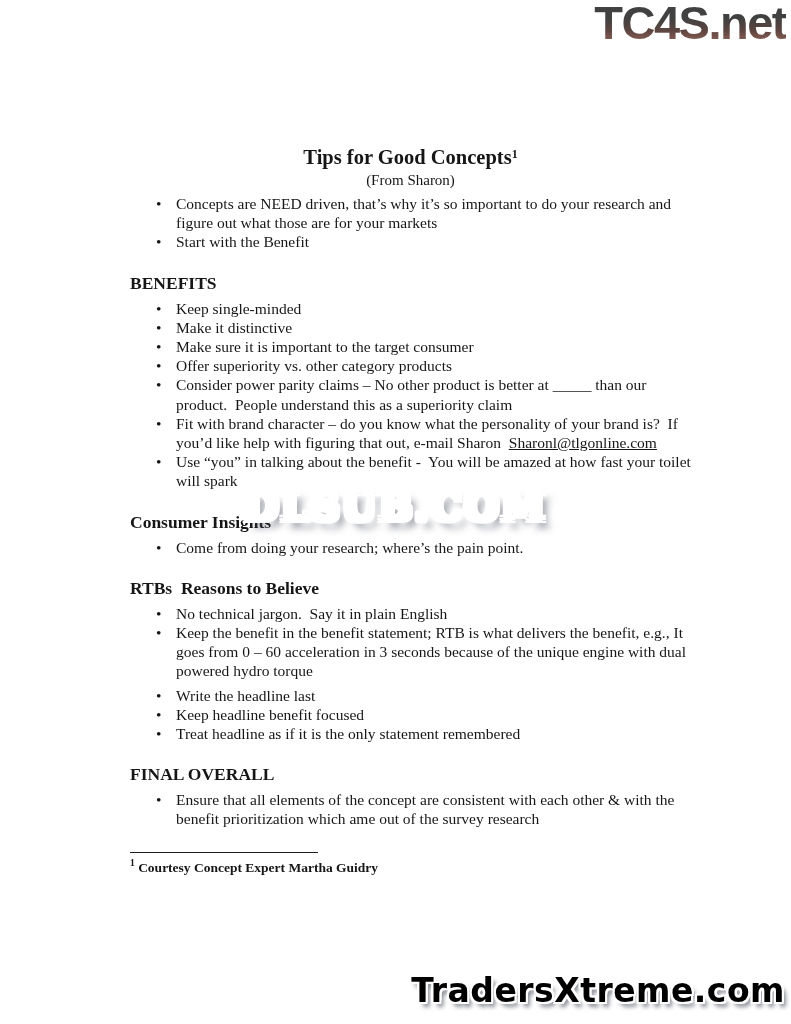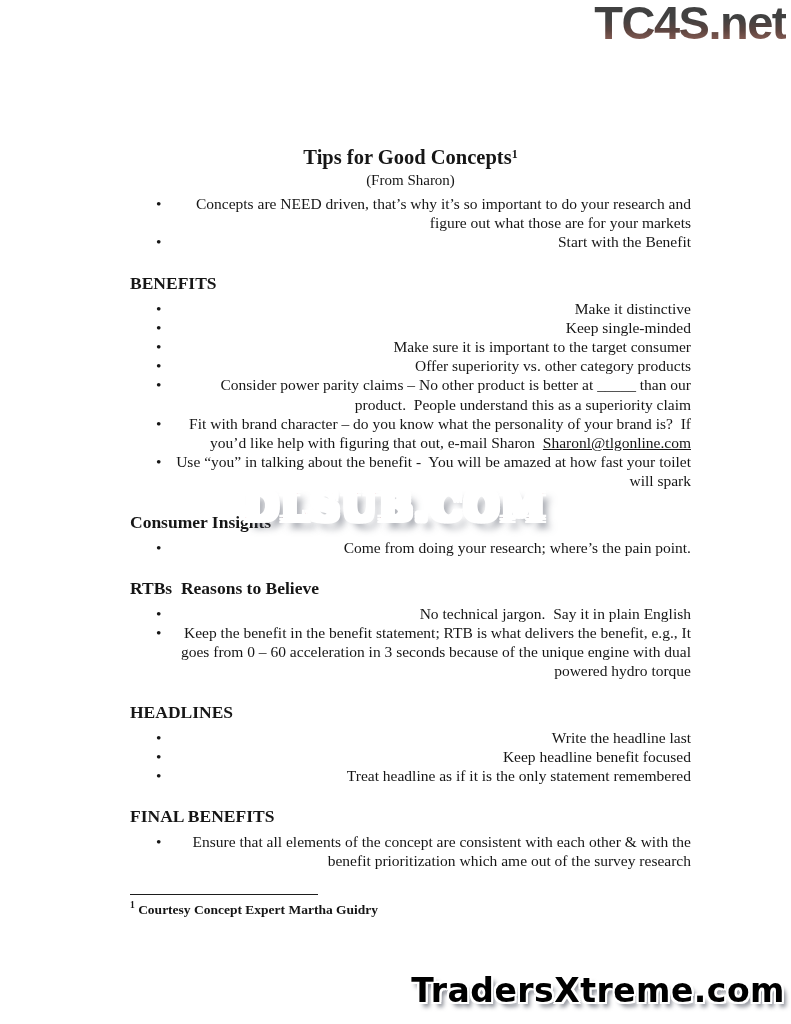--- a/index.html
+++ b/index.html
@@ -27,21 +27,21 @@
   .doc-title-sup { font-size: 12px; vertical-align: super; font-weight: 700; }
   .doc-subtitle { font-size: 15px; margin-top: 3px; }
 
   .sections h2 {
     font-size: 17.5px;
     font-weight: 700;
     margin: 21px 0 0 0;
     white-space: pre-wrap;
   }
   .sections h2.first { margin-top: 49px; }
-  .sections ul { list-style: none; margin: 5px 0 0 0; padding: 0; text-align: right; }
+  .sections ul { list-style: none; margin: 5px 0 0 0; padding: 0; }
   .sections li {
     position: relative;
     padding-left: 46px;
     font-size: 15.5px;
     line-height: 19.2px;
     white-space: pre-wrap;
   }
   .sections li::before {
     content: "\2022";
     position: absolute;
@@ -124,44 +124,43 @@
       <div class="doc-subtitle">(From Sharon)</div>
     </div>
 
     <div class="sections">
         <ul>
           <li>Concepts are NEED driven, that’s why it’s so important to do your research and figure out what those are for your markets</li>
           <li>Start with the Benefit</li>
         </ul>
         <h2>BENEFITS</h2>
         <ul>
+          <li>Keep single-minded</li>
           <li>Make it distinctive</li>
-          <li>Keep single-minded</li>
           <li>Make sure it is important to the target consumer</li>
           <li>Offer superiority vs. other category products</li>
           <li>Consider power parity claims – No other product is better at _____ than our product.  People understand this as a superiority claim</li>
           <li>Fit with brand character – do you know what the personality of your brand is?  If you’d like help with figuring that out, e-mail Sharon  <span class="email-link">Sharonl@tlgonline.com</span></li>
           <li>Use “you” in talking about the benefit -  You will be amazed at how fast your toilet will spark</li>
         </ul>
         <h2>Consumer Insights</h2>
         <ul>
           <li>Come from doing your research; where’s the pain point.</li>
         </ul>
         <h2>RTBs  Reasons to Believe</h2>
         <ul>
           <li>No technical jargon.  Say it in plain English</li>
           <li>Keep the benefit in the benefit statement; RTB is what delivers the benefit, e.g., It goes from 0 – 60 acceleration in 3 seconds because of the unique engine with dual powered hydro torque</li>
         </ul>
-        <h2>HEADLINES</h2>
         <ul>
           <li>Write the headline last</li>
           <li>Keep headline benefit focused</li>
           <li>Treat headline as if it is the only statement remembered</li>
         </ul>
-        <h2>FINAL BENEFITS</h2>
+        <h2>FINAL OVERALL</h2>
         <ul>
           <li>Ensure that all elements of the concept are consistent with each other &amp; with the benefit prioritization which ame out of the survey research</li>
         </ul>
       </div>
 
     <div class="footnote-block">
       <div class="footnote-rule"></div>
       <div class="footnote"><span class="footnote-sup">1</span><span> Courtesy Concept Expert Martha Guidry</span></div>
     </div>
 

